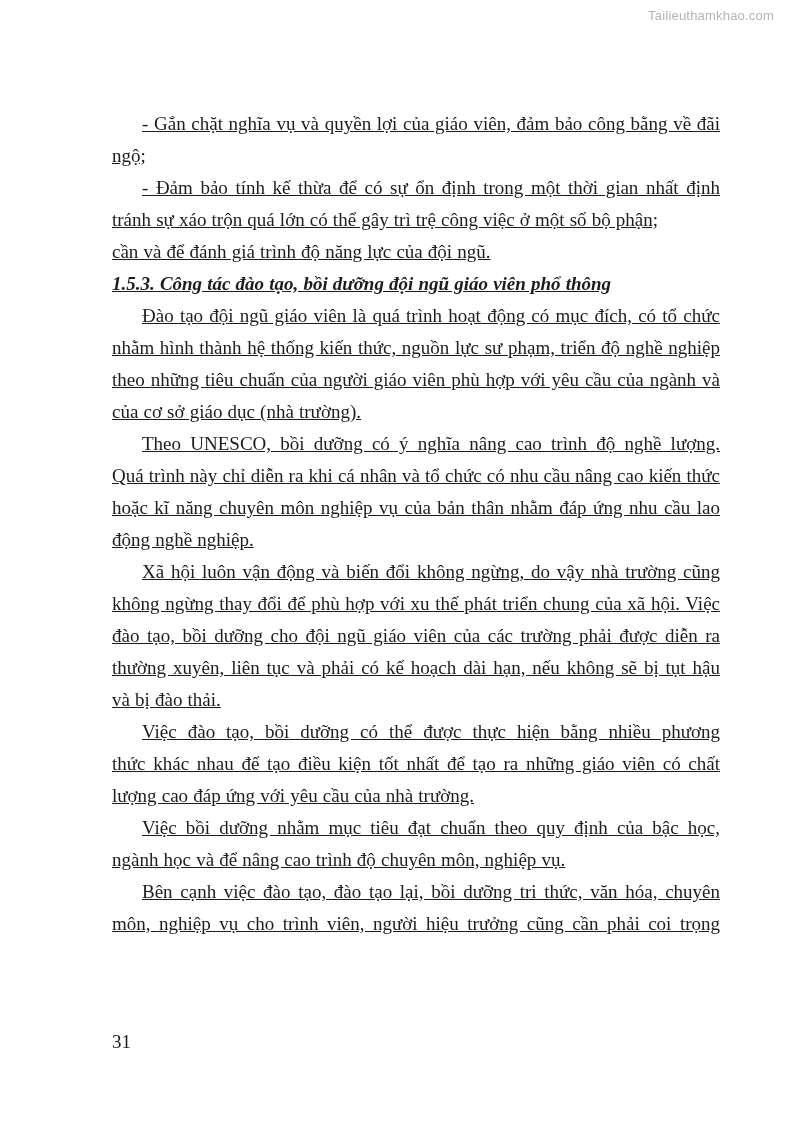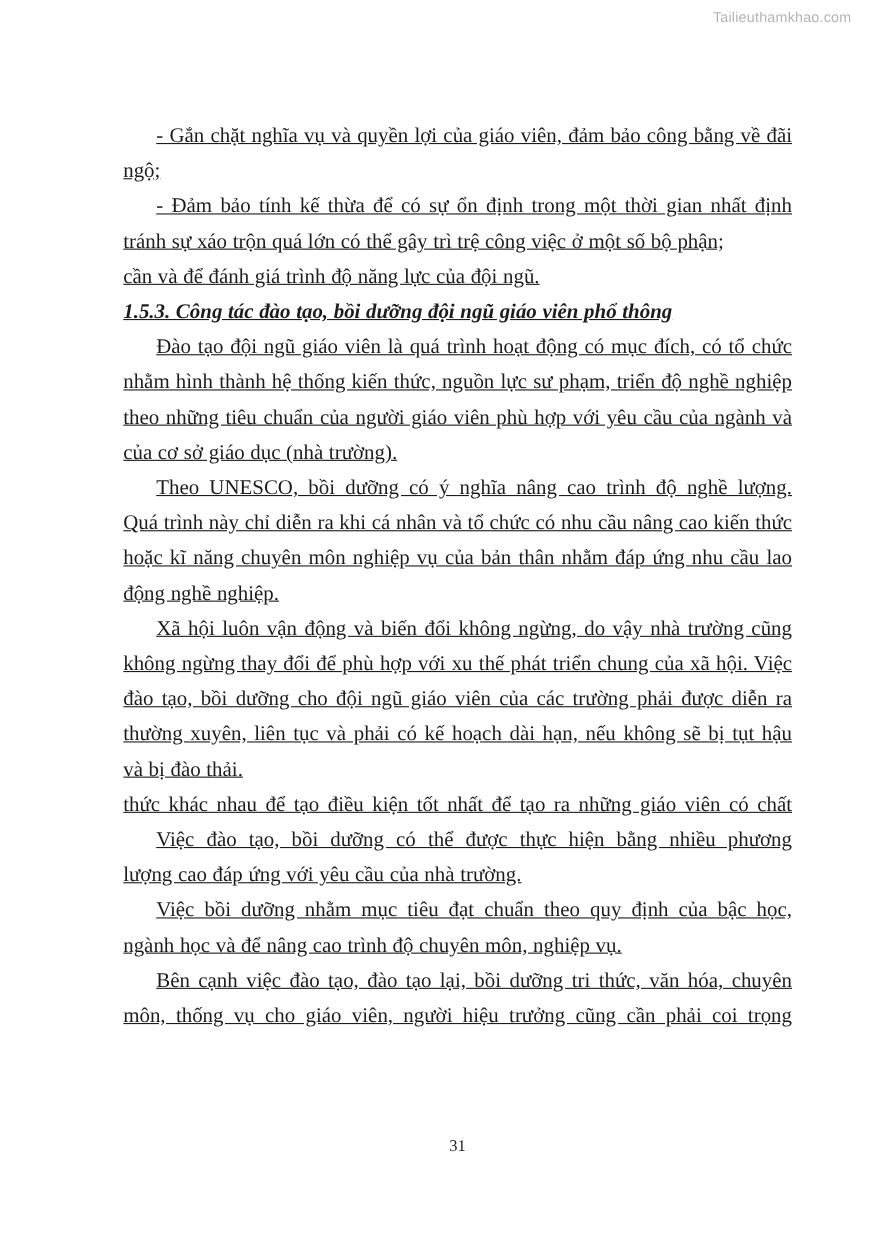--- a/index.html
+++ b/index.html
@@ -47,23 +47,23 @@
   .line.indent { text-indent: 30px; }
   .block.heading .line {
     font-weight: bold;
     font-style: italic;
   }
   .page-number {
     position: absolute;
     left: 112px;
     top: 1026px;
     width: 608px;
-    font-size: 15px;
+    font-size: 19px;
     line-height: 32px;
-    text-align: center;
+    text-align: left;
   }
 </style>
 </head>
 <body>
 
 <div class="page">
   <div class="watermark">Tailieuthamkhao.com</div>
 
   <div class="content">
       <div class="block body">
@@ -93,28 +93,28 @@
         <div class="line noStretch">động nghề nghiệp.</div>
       </div>
       <div class="block body">
         <div class="line indent">Xã hội luôn vận động và biến đổi không ngừng, do vậy nhà trường cũng</div>
         <div class="line">không ngừng thay đổi để phù hợp với xu thế phát triển chung của xã hội. Việc</div>
         <div class="line">đào tạo, bồi dưỡng cho đội ngũ giáo viên của các trường phải được diễn ra</div>
         <div class="line">thường xuyên, liên tục và phải có kế hoạch dài hạn, nếu không sẽ bị tụt hậu</div>
         <div class="line noStretch">và bị đào thải.</div>
       </div>
       <div class="block body">
+        <div class="line indent">Việc đào tạo, bồi dưỡng có thể được thực hiện bằng nhiều phương</div>
         <div class="line">thức khác nhau để tạo điều kiện tốt nhất để tạo ra những giáo viên có chất</div>
-        <div class="line indent">Việc đào tạo, bồi dưỡng có thể được thực hiện bằng nhiều phương</div>
         <div class="line noStretch">lượng cao đáp ứng với yêu cầu của nhà trường.</div>
       </div>
       <div class="block body">
         <div class="line indent">Việc bồi dưỡng nhằm mục tiêu đạt chuẩn theo quy định của bậc học,</div>
         <div class="line noStretch">ngành học và để nâng cao trình độ chuyên môn, nghiệp vụ.</div>
       </div>
       <div class="block body">
         <div class="line indent">Bên cạnh việc đào tạo, đào tạo lại, bồi dưỡng tri thức, văn hóa, chuyên</div>
-        <div class="line">môn, thống vụ cho giáo viên, người hiệu trưởng cũng cần phải coi trọng</div>
+        <div class="line">môn, nghiệp vụ cho trình viên, người hiệu trưởng cũng cần phải coi trọng</div>
       </div>
     </div>
 
   <div class="page-number">31</div>
 </div>
 
 </body></html>

